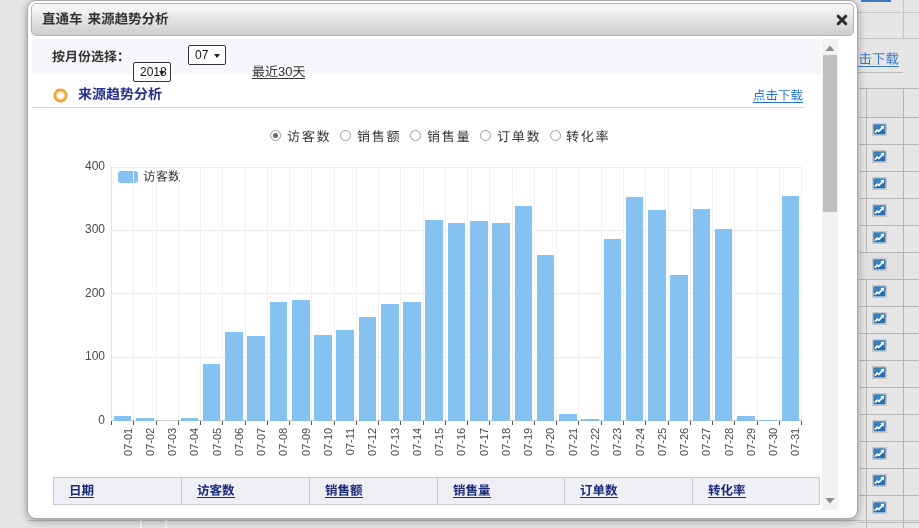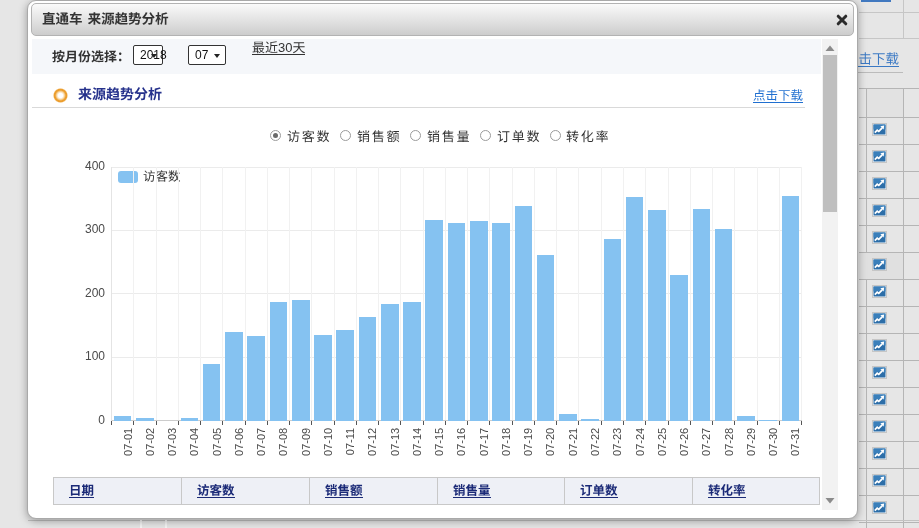--- a/index.html
+++ b/index.html
@@ -188,23 +188,23 @@
 <div style="position:absolute;left:52px;top:50px">
     <svg width="85.2" height="15.6" viewBox="0 0 85.2 15.6" style="display:block" fill="#333">
       <path transform="translate(0.00,11.18) scale(0.0130)" d="M750.0 -355.0C737.0 -283.0 713.0 -224.0 677.0 -176.0L561.0 -237.0C577.0 -274.0 594.0 -314.0 611.0 -355.0ZM155.0 -850.0V-661.0H36.0V-550.0H155.0V-336.0C105.0 -323.0 59.0 -312.0 21.0 -303.0L46.0 -188.0L155.0 -219.0V-36.0C155.0 -22.0 150.0 -17.0 136.0 -17.0C123.0 -17.0 82.0 -17.0 43.0 -19.0C58.0 12.0 73.0 59.0 76.0 90.0C146.0 90.0 194.0 86.0 227.0 68.0C260.0 51.0 271.0 21.0 271.0 -36.0V-253.0L380.0 -285.0L370.0 -355.0H481.0C456.0 -296.0 429.0 -240.0 404.0 -196.0C462.0 -167.0 527.0 -133.0 592.0 -96.0C530.0 -56.0 450.0 -28.0 350.0 -10.0C371.0 15.0 398.0 65.0 406.0 93.0C529.0 64.0 625.0 24.0 699.0 -33.0C773.0 12.0 839.0 56.0 883.0 92.0L969.0 -1.0C922.0 -36.0 855.0 -77.0 782.0 -119.0C827.0 -181.0 859.0 -259.0 880.0 -355.0H967.0V-462.0H651.0C665.0 -502.0 677.0 -542.0 688.0 -581.0L565.0 -599.0C554.0 -556.0 540.0 -509.0 523.0 -462.0H349.0V-389.0L271.0 -367.0V-550.0H365.0V-661.0H271.0V-850.0ZM384.0 -734.0V-521.0H496.0V-629.0H838.0V-521.0H955.0V-734.0H733.0C724.0 -773.0 712.0 -819.0 700.0 -856.0L578.0 -839.0C588.0 -807.0 597.0 -769.0 605.0 -734.0Z"></path>
       <path transform="translate(13.00,11.18) scale(0.0130)" d="M187.0 -802.0V-472.0C187.0 -319.0 174.0 -126.0 21.0 3.0C48.0 20.0 96.0 65.0 114.0 90.0C208.0 12.0 258.0 -98.0 284.0 -210.0H713.0V-65.0C713.0 -44.0 706.0 -36.0 682.0 -36.0C659.0 -36.0 576.0 -35.0 505.0 -39.0C524.0 -6.0 548.0 52.0 555.0 87.0C659.0 87.0 729.0 85.0 777.0 64.0C823.0 44.0 841.0 9.0 841.0 -63.0V-802.0ZM311.0 -685.0H713.0V-563.0H311.0ZM311.0 -449.0H713.0V-327.0H304.0C308.0 -369.0 310.0 -411.0 311.0 -449.0Z"></path>
       <path transform="translate(26.00,11.18) scale(0.0130)" d="M237.0 -846.0C188.0 -703.0 104.0 -560.0 16.0 -470.0C37.0 -440.0 70.0 -375.0 81.0 -345.0C101.0 -366.0 120.0 -390.0 139.0 -415.0V89.0H258.0V-604.0C294.0 -671.0 325.0 -742.0 350.0 -811.0ZM778.0 -830.0 669.0 -810.0C700.0 -662.0 741.0 -556.0 809.0 -469.0H446.0C513.0 -561.0 564.0 -674.0 597.0 -797.0L479.0 -822.0C444.0 -676.0 374.0 -548.0 274.0 -470.0C296.0 -445.0 333.0 -388.0 345.0 -360.0C366.0 -377.0 385.0 -397.0 404.0 -417.0V-358.0H495.0C479.0 -183.0 423.0 -63.0 287.0 4.0C312.0 24.0 353.0 70.0 367.0 93.0C520.0 5.0 589.0 -138.0 614.0 -358.0H746.0C737.0 -145.0 727.0 -60.0 709.0 -38.0C699.0 -26.0 690.0 -24.0 675.0 -24.0C656.0 -24.0 620.0 -24.0 580.0 -28.0C598.0 2.0 611.0 49.0 613.0 82.0C661.0 84.0 706.0 84.0 734.0 79.0C766.0 74.0 790.0 64.0 812.0 35.0C843.0 -3.0 855.0 -116.0 866.0 -407.0C879.0 -395.0 892.0 -383.0 907.0 -371.0C923.0 -408.0 957.0 -448.0 987.0 -473.0C875.0 -555.0 818.0 -653.0 778.0 -830.0Z"></path>
       <path transform="translate(39.00,11.18) scale(0.0130)" d="M44.0 -754.0C99.0 -705.0 166.0 -635.0 194.0 -587.0L293.0 -662.0C261.0 -710.0 192.0 -776.0 135.0 -821.0ZM422.0 -819.0C399.0 -732.0 356.0 -644.0 302.0 -589.0C329.0 -575.0 378.0 -544.0 400.0 -525.0C423.0 -552.0 445.0 -586.0 466.0 -623.0H590.0V-507.0H317.0V-403.0H481.0C467.0 -305.0 431.0 -227.0 296.0 -178.0C323.0 -155.0 355.0 -109.0 368.0 -79.0C536.0 -149.0 583.0 -262.0 603.0 -403.0H667.0V-227.0C667.0 -121.0 687.0 -86.0 783.0 -86.0C801.0 -86.0 840.0 -86.0 859.0 -86.0C932.0 -86.0 962.0 -120.0 974.0 -254.0C941.0 -262.0 891.0 -281.0 869.0 -300.0C866.0 -209.0 862.0 -196.0 846.0 -196.0C838.0 -196.0 810.0 -196.0 804.0 -196.0C787.0 -196.0 786.0 -199.0 786.0 -228.0V-403.0H959.0V-507.0H709.0V-623.0H918.0V-724.0H709.0V-844.0H590.0V-724.0H512.0C521.0 -747.0 529.0 -770.0 535.0 -794.0ZM272.0 -464.0H46.0V-353.0H157.0V-96.0C116.0 -74.0 73.0 -41.0 32.0 -5.0L112.0 100.0C165.0 37.0 221.0 -21.0 258.0 -21.0C280.0 -21.0 311.0 8.0 352.0 33.0C419.0 71.0 499.0 83.0 617.0 83.0C715.0 83.0 866.0 78.0 940.0 73.0C941.0 41.0 960.0 -19.0 972.0 -51.0C875.0 -37.0 720.0 -28.0 620.0 -28.0C516.0 -28.0 430.0 -34.0 367.0 -72.0C323.0 -98.0 299.0 -122.0 272.0 -128.0Z"></path>
       <path transform="translate(52.00,11.18) scale(0.0130)" d="M153.0 -849.0V-661.0H40.0V-551.0H153.0V-375.0L26.0 -344.0L52.0 -229.0L153.0 -258.0V-39.0C153.0 -26.0 148.0 -22.0 136.0 -22.0C124.0 -21.0 88.0 -21.0 53.0 -23.0C68.0 9.0 82.0 59.0 85.0 90.0C151.0 90.0 196.0 86.0 228.0 67.0C260.0 48.0 269.0 18.0 269.0 -39.0V-291.0L374.0 -322.0L359.0 -430.0L269.0 -406.0V-551.0H375.0V-661.0H269.0V-849.0ZM756.0 -704.0C730.0 -672.0 699.0 -642.0 663.0 -614.0C630.0 -642.0 601.0 -672.0 576.0 -704.0ZM400.0 -809.0V-704.0H460.0C492.0 -649.0 531.0 -599.0 575.0 -556.0C505.0 -515.0 426.0 -483.0 346.0 -463.0C368.0 -441.0 395.0 -396.0 408.0 -368.0C496.0 -396.0 582.0 -434.0 660.0 -485.0C734.0 -432.0 819.0 -392.0 914.0 -366.0C929.0 -396.0 962.0 -442.0 987.0 -466.0C900.0 -484.0 821.0 -514.0 752.0 -553.0C824.0 -615.0 883.0 -689.0 923.0 -776.0L851.0 -814.0L832.0 -809.0ZM599.0 -416.0V-337.0H413.0V-232.0H599.0V-163.0H363.0V-57.0H599.0V90.0H719.0V-57.0H962.0V-163.0H719.0V-232.0H899.0V-337.0H719.0V-416.0Z"></path>
       <path transform="translate(65.00,11.18) scale(0.0130)" d="M250.0 -469.0C303.0 -469.0 345.0 -509.0 345.0 -563.0C345.0 -618.0 303.0 -658.0 250.0 -658.0C197.0 -658.0 155.0 -618.0 155.0 -563.0C155.0 -509.0 197.0 -469.0 250.0 -469.0ZM250.0 8.0C303.0 8.0 345.0 -32.0 345.0 -86.0C345.0 -141.0 303.0 -181.0 250.0 -181.0C197.0 -181.0 155.0 -141.0 155.0 -86.0C155.0 -32.0 197.0 8.0 250.0 8.0Z"></path>
     </svg>
   </div>
-<div class="sel" style="left:133px;top:45px;width:30px">2018<span class="ar"></span></div>
+<div class="sel" style="left:133px;top:62px;width:38px">2018<span class="ar"></span></div>
 <div class="sel" style="left:188px;top:45px;width:38px">07<span class="ar"></span></div>
-<div style="position:absolute;left:252px;top:41px">
+<div style="position:absolute;left:252px;top:65px">
     <svg width="60.6" height="15.6" viewBox="0 0 60.6 15.6" style="display:block" fill="#333">
       <path transform="translate(0.00,11.18) scale(0.0130)" d="M248.0 -635.0H753.0V-564.0H248.0ZM248.0 -755.0H753.0V-685.0H248.0ZM176.0 -808.0V-511.0H828.0V-808.0ZM396.0 -392.0V-325.0H214.0V-392.0ZM47.0 -43.0 54.0 24.0 396.0 -17.0V80.0H468.0V-26.0L522.0 -33.0V-94.0L468.0 -88.0V-392.0H949.0V-455.0H49.0V-392.0H145.0V-52.0ZM507.0 -330.0V-268.0H567.0L547.0 -262.0C577.0 -189.0 618.0 -124.0 671.0 -70.0C616.0 -29.0 554.0 2.0 491.0 22.0C504.0 35.0 522.0 61.0 529.0 77.0C596.0 53.0 662.0 19.0 720.0 -26.0C776.0 20.0 843.0 55.0 919.0 77.0C929.0 59.0 948.0 32.0 964.0 18.0C891.0 0.0 826.0 -31.0 771.0 -71.0C837.0 -135.0 889.0 -215.0 920.0 -314.0L877.0 -333.0L863.0 -330.0ZM613.0 -268.0H832.0C806.0 -209.0 767.0 -157.0 721.0 -113.0C675.0 -157.0 639.0 -209.0 613.0 -268.0ZM396.0 -269.0V-198.0H214.0V-269.0ZM396.0 -142.0V-80.0L214.0 -59.0V-142.0Z"></path>
       <path transform="translate(13.00,11.18) scale(0.0130)" d="M81.0 -783.0C136.0 -730.0 201.0 -654.0 231.0 -607.0L292.0 -650.0C260.0 -697.0 193.0 -769.0 138.0 -820.0ZM866.0 -840.0C764.0 -809.0 574.0 -789.0 415.0 -780.0V-558.0C415.0 -428.0 406.0 -250.0 318.0 -120.0C335.0 -111.0 368.0 -89.0 381.0 -75.0C459.0 -187.0 483.0 -344.0 489.0 -475.0H693.0V-78.0H767.0V-475.0H952.0V-545.0H491.0V-558.0V-720.0C644.0 -730.0 814.0 -749.0 928.0 -784.0ZM262.0 -478.0H52.0V-404.0H189.0V-125.0C144.0 -108.0 92.0 -63.0 39.0 -6.0L89.0 63.0C140.0 -5.0 189.0 -64.0 223.0 -64.0C245.0 -64.0 277.0 -30.0 319.0 -4.0C389.0 39.0 472.0 51.0 597.0 51.0C693.0 51.0 872.0 45.0 943.0 40.0C944.0 19.0 956.0 -19.0 965.0 -39.0C868.0 -28.0 718.0 -20.0 599.0 -20.0C486.0 -20.0 401.0 -27.0 336.0 -68.0C302.0 -88.0 281.0 -107.0 262.0 -119.0Z"></path>
       <text x="26.00" y="11.18" font-family="'Liberation Sans',sans-serif" font-size="13" font-weight="normal" fill="#333">30</text>
       <path transform="translate(40.46,11.18) scale(0.0130)" d="M66.0 -455.0V-379.0H434.0C398.0 -238.0 300.0 -90.0 42.0 15.0C58.0 30.0 81.0 60.0 91.0 78.0C346.0 -27.0 455.0 -175.0 501.0 -323.0C582.0 -127.0 715.0 11.0 915.0 77.0C926.0 56.0 949.0 26.0 966.0 10.0C763.0 -49.0 625.0 -189.0 555.0 -379.0H937.0V-455.0H528.0C532.0 -494.0 533.0 -532.0 533.0 -568.0V-687.0H894.0V-763.0H102.0V-687.0H454.0V-568.0C454.0 -532.0 453.0 -494.0 448.0 -455.0Z"></path>
     </svg>
     <div style="position:absolute;left:0;width:53px;top:13px;border-top:1px solid #333"></div>
   </div>
 <div style="position:absolute;left:52.5px;top:88px;width:15px;height:15px;background:radial-gradient(circle at 50% 50%, #fff 0px, #fff 2.2px, rgba(246,196,120,0.55) 3.6px, #eb9d2c 5.4px, #ec9e2e 6.3px, rgba(238,160,45,0) 7.5px)"></div>
 <div style="position:absolute;left:78px;top:87px">

